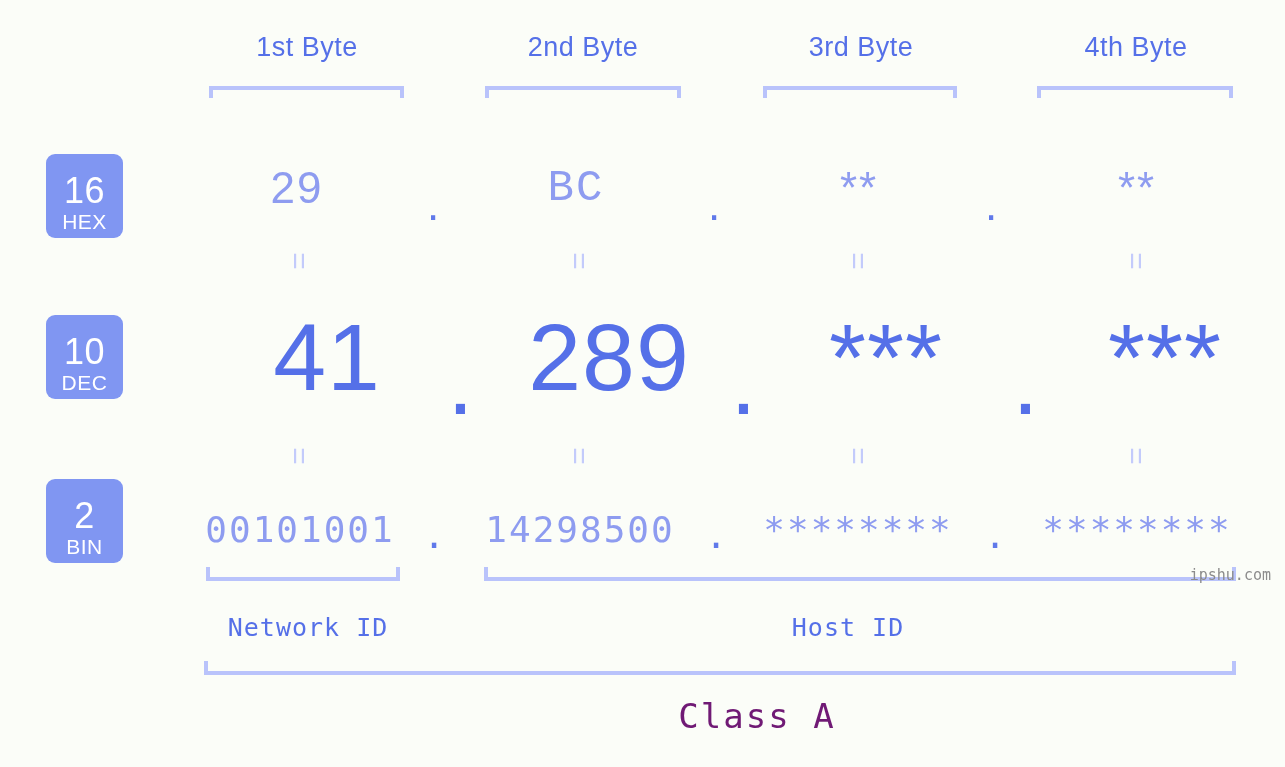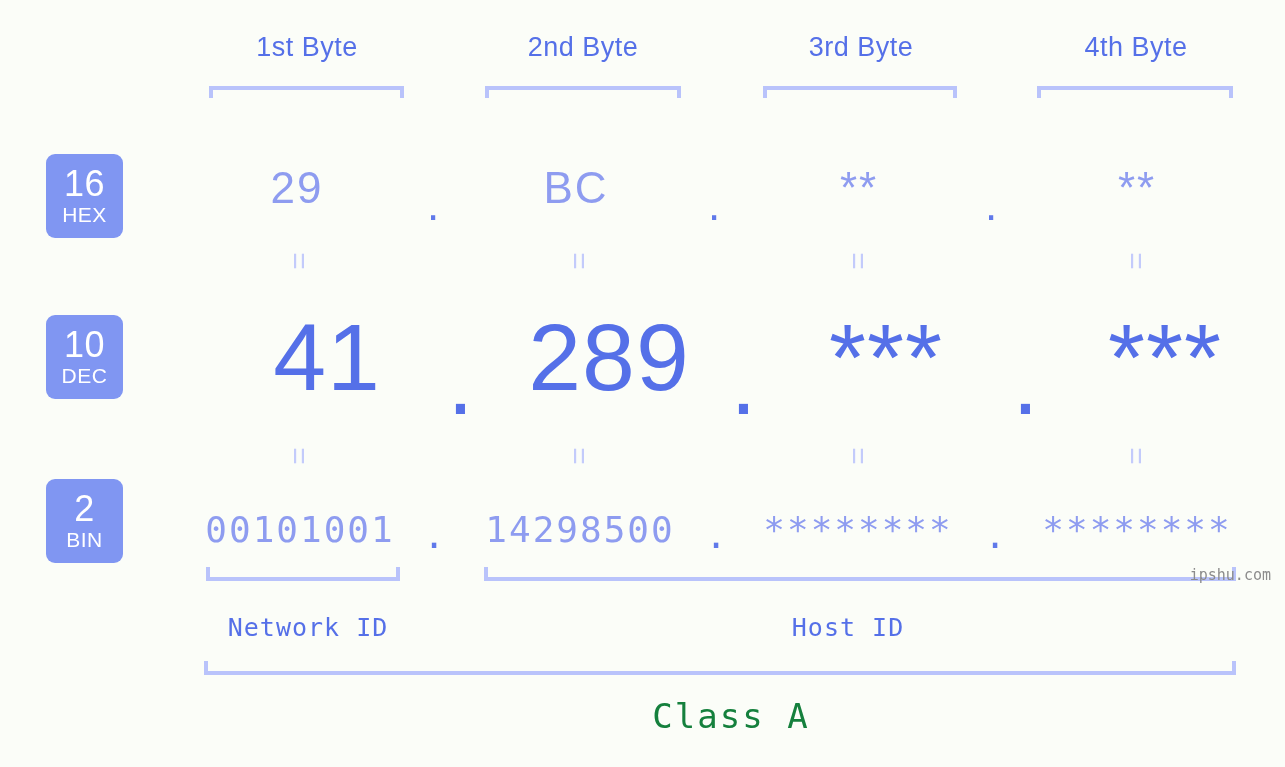--- a/index.html
+++ b/index.html
@@ -55,21 +55,21 @@
   
   .badge {
     position: absolute;
     left: 46px;
     width: 77px;
     background: #8096f2;
     border-radius: 9px;
     color: #ffffff;
     text-align: center;
     box-sizing: border-box;
-    padding-top: 11px;
+    padding-top: 18px;
   }
   .badge .badge-num {
     display: block;
     font-size: 36px;
     line-height: 38px;
     font-weight: 400;
     letter-spacing: 0.5px;
   }
   .badge .badge-sub {
     display: block;
@@ -149,23 +149,24 @@
     font-size: 25px;
     color: #5570e8;
     white-space: nowrap;
     letter-spacing: 1px;
   }
   .classlabel {
     position: absolute;
     transform: translateX(-50%);
     font-family: "DejaVu Sans Mono", "Liberation Mono", monospace;
     font-size: 34px;
-    color: #15803d;
+    color: #701a75;
     white-space: nowrap;
     letter-spacing: 2px;
+    margin-left: 26px;
   }
 
   
   #watermark {
     position: absolute;
     right: 14px;
     bottom: 20px;
     font-family: "DejaVu Sans Mono", "Liberation Mono", monospace;
     font-size: 15px;
     color: #8c8c8c;
@@ -196,21 +197,21 @@
     <span class="badge-sub">DEC</span>
   </div>
   <div class="badge" id="badge-bin">
     <span class="badge-num">2</span>
     <span class="badge-sub">BIN</span>
   </div>
 
   <div class="row hexrow" style="top:188px;">
     <div class="cell" style="left:297px;">29</div>
     <div class="cell dot" style="left:434px;top:17px;">.</div>
-    <div class="cell" style="left:576px;">BC</div>
+    <div class="cell" style="left:576px;font-family:Liberation Mono, monospace;">BC</div>
     <div class="cell dot" style="left:715px;top:17px;">.</div>
     <div class="cell" style="left:859px;">**</div>
     <div class="cell dot" style="left:992px;top:17px;">.</div>
     <div class="cell" style="left:1137px;">**</div>
   </div>
 
   <div class="eq" style="left:299px;top:261px;">=</div>
   <div class="eq" style="left:579px;top:261px;">=</div>
   <div class="eq" style="left:858px;top:261px;">=</div>
   <div class="eq" style="left:1136px;top:261px;">=</div>

